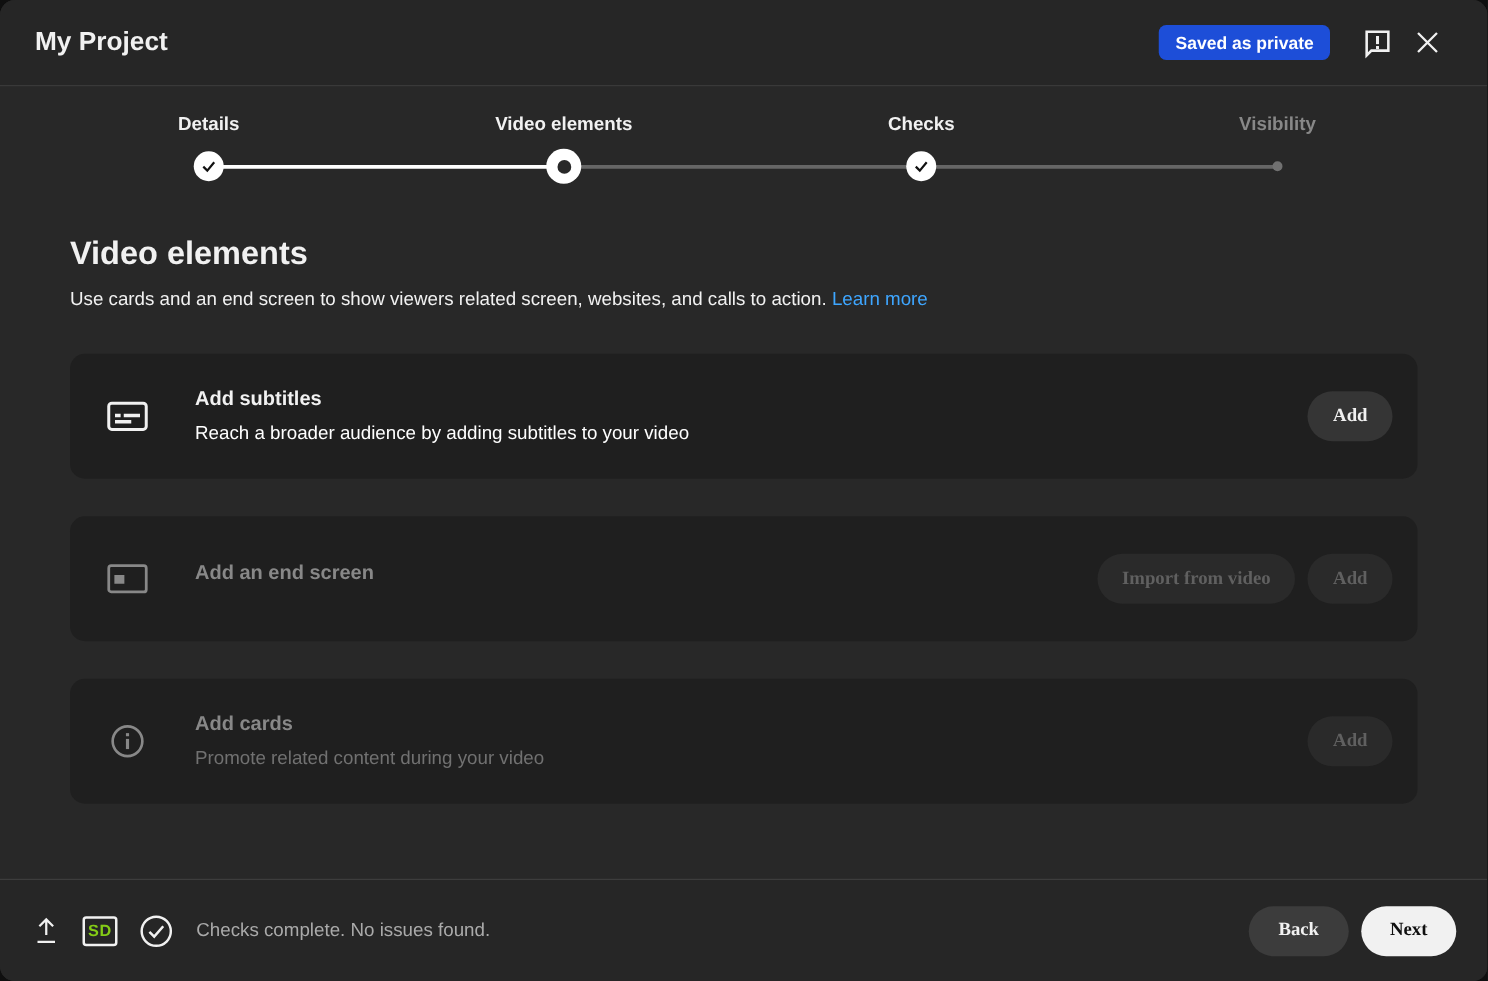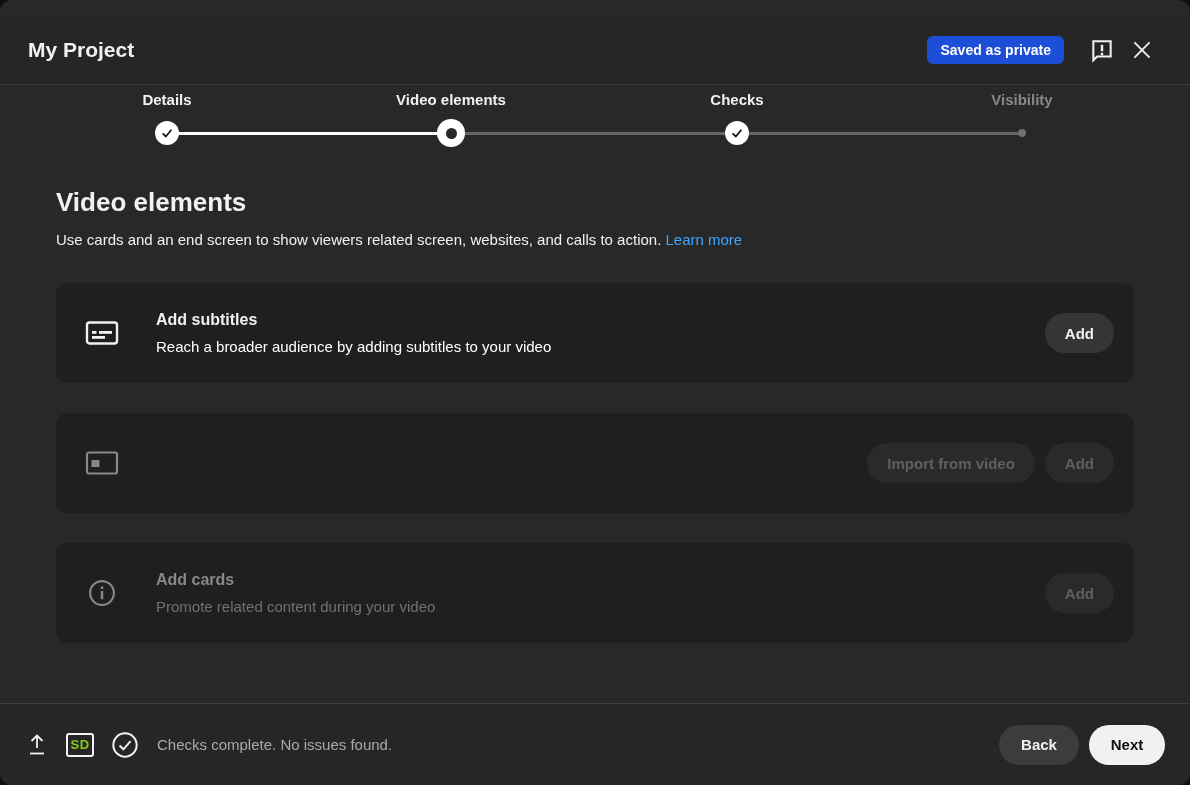--- a/index.html
+++ b/index.html
@@ -4,21 +4,21 @@
 <style>
   html,body{margin:0;padding:0;background:#0f0f0f;}
   *{box-sizing:border-box;}
   .dialog{
     position:relative;width:1190px;height:785px;background:#282828;
     border-radius:12px;overflow:hidden;
     font-family:"Liberation Sans",sans-serif;color:#f1f1f1;
   }
   
   .header{
-    position:absolute;top:16px;left:0;right:0;height:69px;background:#262626;
+    position:absolute;top:0;left:0;right:0;height:69px;background:#262626;
     border-bottom:1px solid rgba(255,255,255,0.09);
     display:flex;align-items:center;padding:0 28px;
   }
   .header-title{font-size:21px;font-weight:700;color:#f1f1f1;flex:1;}
   .badge{
     background:#1d4ed8;color:#fff;font-size:14px;font-weight:700;
     padding:6px 13px;border-radius:6px;margin-right:18px;white-space:nowrap;
   }
   .icon-btn{
     width:40px;height:40px;display:flex;align-items:center;justify-content:center;
@@ -50,21 +50,21 @@
   .card-icon{width:36px;margin-left:28px;margin-right:36px;display:flex;justify-content:center;color:#f1f1f1;}
   .card-text{flex:1;min-width:0;}
   .card-title{font-size:16px;font-weight:700;color:#f1f1f1;margin-bottom:9px;}
   .card-desc{font-size:15px;color:#ffffff;}
   .card.disabled .card-icon{color:#888888;}
   .card.disabled .card-title{color:#888888;}
   .card.disabled .card-desc{color:#717171;}
   .card-buttons{display:flex;gap:10px;}
   .pill{
     height:40px;border-radius:20px;padding:0 20px;font-size:15px;font-weight:700;
-    font-family:Liberation Sans, sans-serif;
+    font-family:Liberation Serif, serif;
     display:flex;align-items:center;justify-content:center;border:none;cursor:pointer;white-space:nowrap;
   }
   .pill-secondary{background:#353535;color:#f1f1f1;}
   .pill-disabled{background:#2a2a2a;color:#606060;cursor:default;}
   
   .footer{
     position:absolute;bottom:0;left:0;right:0;height:82px;background:#262626;
     border-top:1px solid rgba(255,255,255,0.11);
     display:flex;align-items:center;padding:0 25px;
   }
@@ -167,20 +167,21 @@
       </div>
 
       <div class="card disabled">
         <div class="card-icon">
           <svg width="34" height="26" viewBox="0 0 34 26" fill="none">
             <rect x="2" y="2.5" width="30" height="21" rx="2" stroke="currentColor" stroke-width="2.2"></rect>
             <rect x="6.5" y="10" width="8" height="7" fill="currentColor"></rect>
           </svg>
         </div>
         <div class="card-text">
+          <div class="card-title">Add an end screen</div>
         </div>
         <div class="card-buttons">
           <button class="pill pill-disabled">Import from video</button>
           <button class="pill pill-disabled">Add</button>
         </div>
       </div>
 
       <div class="card disabled">
         <div class="card-icon">
           <svg width="30" height="30" viewBox="0 0 24 24" fill="none">

